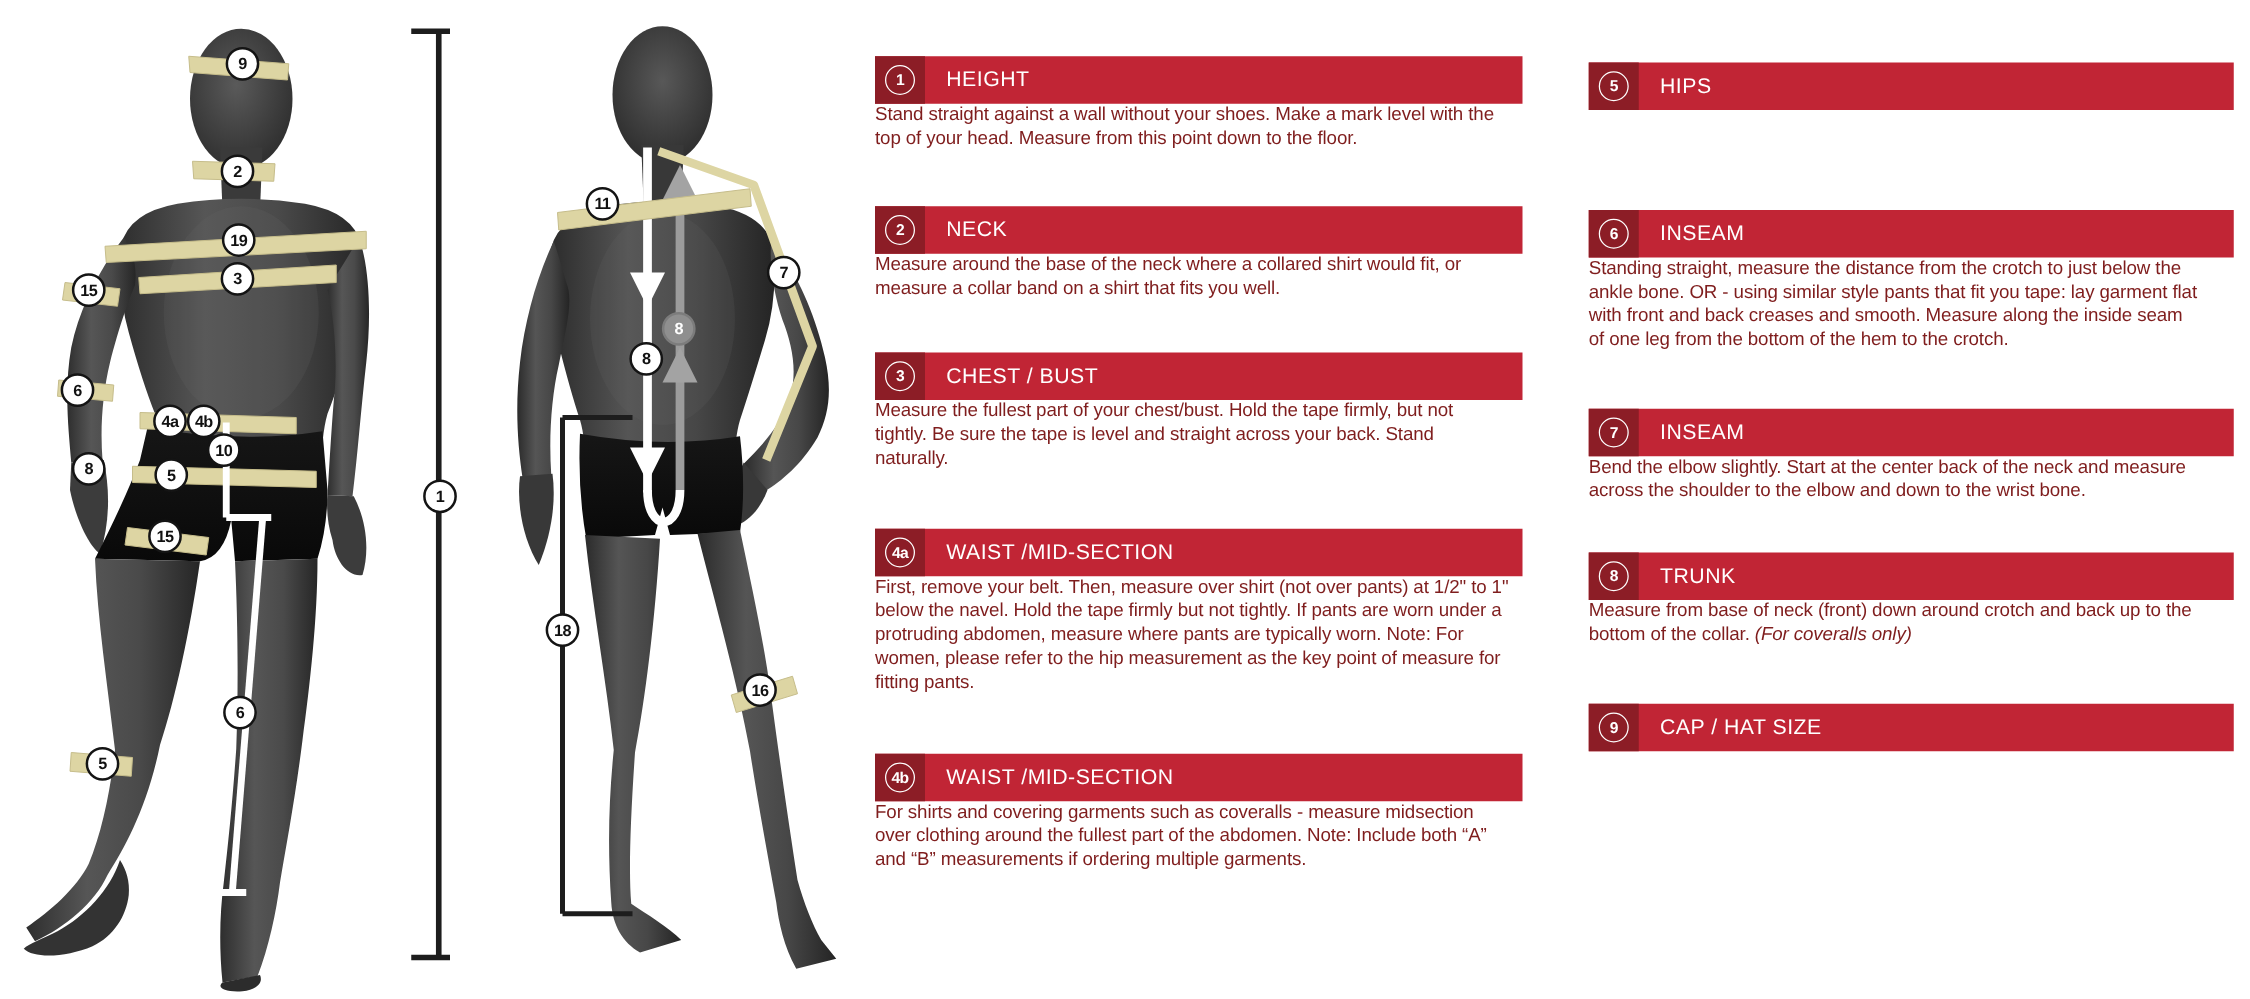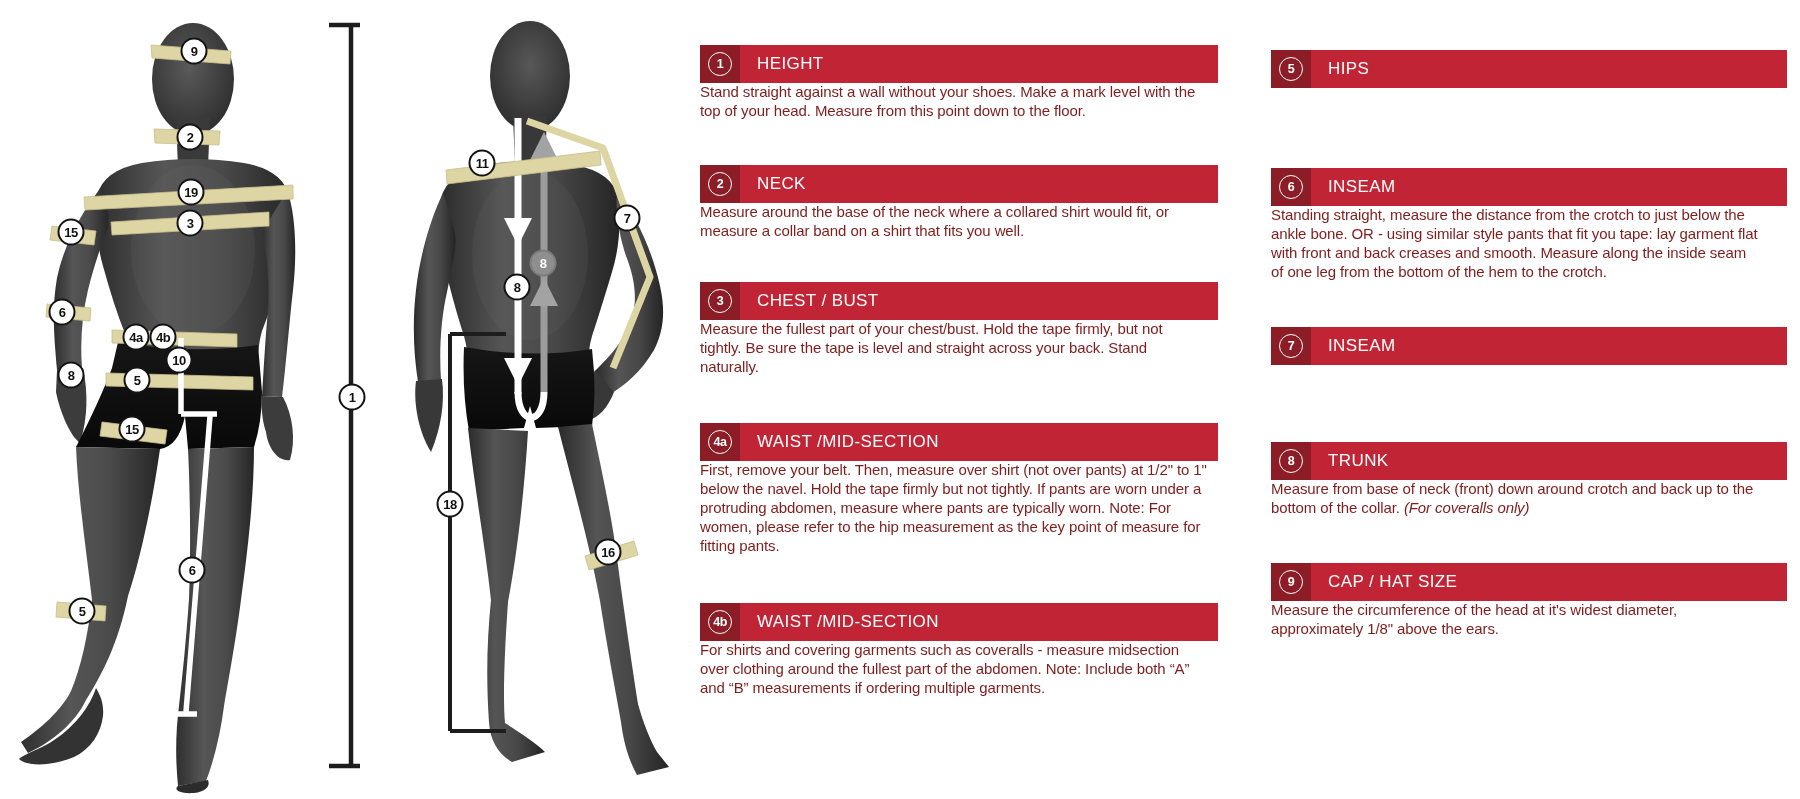--- a/index.html
+++ b/index.html
@@ -284,35 +284,35 @@
     <p style="width:490px"><span>Standing straight, measure the distance from the crotch to just below the ankle bone. OR - using similar style pants that fit you tape: lay garment flat with front and back creases and smooth. Measure along the inside seam of one leg from the bottom of the hem to the crotch.</span> <i></i></p>
   </section>
 
   <section class="sec" style="left:1271px;top:327px;width:516px">
     <div class="banner">
       <div class="numbox">
         <span class="circ">7</span>
       </div>
       <div class="title">INSEAM</div>
     </div>
+    <p style="width:480px"><span>Bend the elbow slightly. Start at the center back of the neck and measure across the shoulder to the elbow and down to the wrist bone.</span> <i></i></p>
   </section>
 
   <section class="sec" style="left:1271px;top:442px;width:516px">
     <div class="banner">
       <div class="numbox">
         <span class="circ">8</span>
       </div>
       <div class="title">TRUNK</div>
     </div>
     <p style="width:490px"><span>Measure from base of neck (front) down around crotch and back up to the bottom of the collar.</span> <i>(For coveralls only)</i></p>
   </section>
 
   <section class="sec" style="left:1271px;top:563px;width:516px">
     <div class="banner">
       <div class="numbox">
         <span class="circ">9</span>
       </div>
       <div class="title">CAP / HAT SIZE</div>
     </div>
-    <p style="width:470px"><span>Measure the circumference of the head at it's widest diameter, approximately 1/8" above the ears.</span> <i></i></p>
   </section>
 
 </div>
 
 </body></html>

